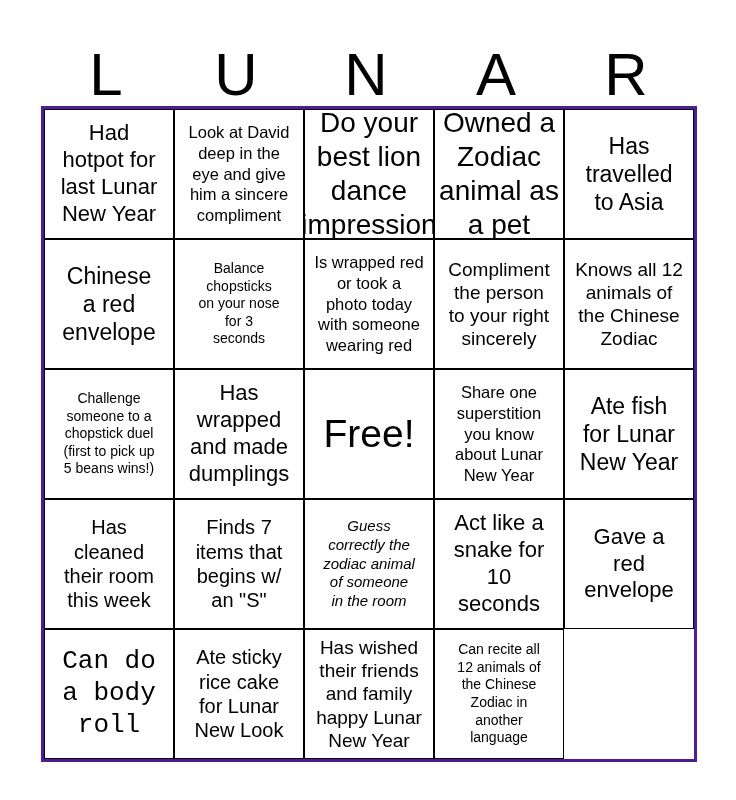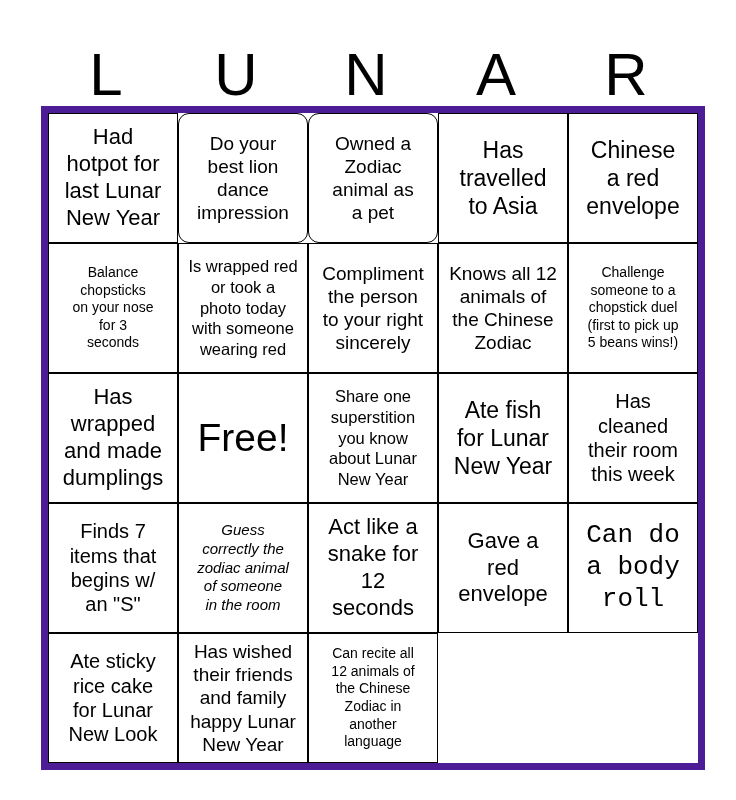--- a/index.html
+++ b/index.html
@@ -38,42 +38,42 @@
   
   #card {
     position: absolute;
     left: 41px;
     top: 106px;
     width: 650px;
     height: 650px;
     display: grid;
     grid-template-columns: repeat(5, 1fr);
     grid-template-rows: repeat(5, 1fr);
-    border: 7px solid #4c1d95;
+    border: 3px solid #4c1d95;
     box-sizing: content-box;
   }
   .cell {
     border: 1px solid #000000;
     box-sizing: border-box;
     display: flex;
     align-items: center;
     justify-content: center;
     text-align: center;
     white-space: pre-line;
     line-height: 1.22;
     padding: 2px;
     overflow: hidden;
     background: #ffffff;
   }
   .fs14 { font-size: 14px; line-height: 1.26; }
   .fs15 { font-size: 15px; line-height: 1.26; font-style: italic; }
   .fs16 { font-size: 16.5px; line-height: 1.25; }
   .fs19 { font-size: 19px; }
   .fs20 { font-size: 20px; }
-  .fs21 { font-size: 19px; border-radius: 11px; }
+  .fs21 { font-size: 28px; }
   .fs22 { font-size: 22px; }
   .fs23 { font-size: 23px; }
   .fs26 { font-size: 26px; font-family: Liberation Mono, monospace; }
   .fs39 { font-size: 39px; }
 </style>
 </head>
 <body>
 
 <div id="page">
 
@@ -83,20 +83,25 @@
     <div class="letter">N</div>
     <div class="letter">A</div>
     <div class="letter">R</div>
   </div>
 
   <div id="card">
     <div class="cell fs22">Had
 hotpot for
 last Lunar
 New Year</div>
+    <div class="cell fs16">Look at David
+deep in the
+eye and give
+him a sincere
+compliment</div>
     <div class="cell fs21">Do your
 best lion
 dance
 impression</div>
     <div class="cell fs21">Owned a
 Zodiac
 animal as
 a pet</div>
     <div class="cell fs23">Has
 travelled
@@ -151,21 +156,21 @@
 items that
 begins w/
 an "S"</div>
     <div class="cell fs15">Guess
 correctly the
 zodiac animal
 of someone
 in the room</div>
     <div class="cell fs22">Act like a
 snake for
-12
+10
 seconds</div>
 
     <div class="cell fs22">Gave a
 red
 envelope</div>
     <div class="cell fs26">Can do
 a body
 roll</div>
     <div class="cell fs20">Ate sticky
 rice cake

